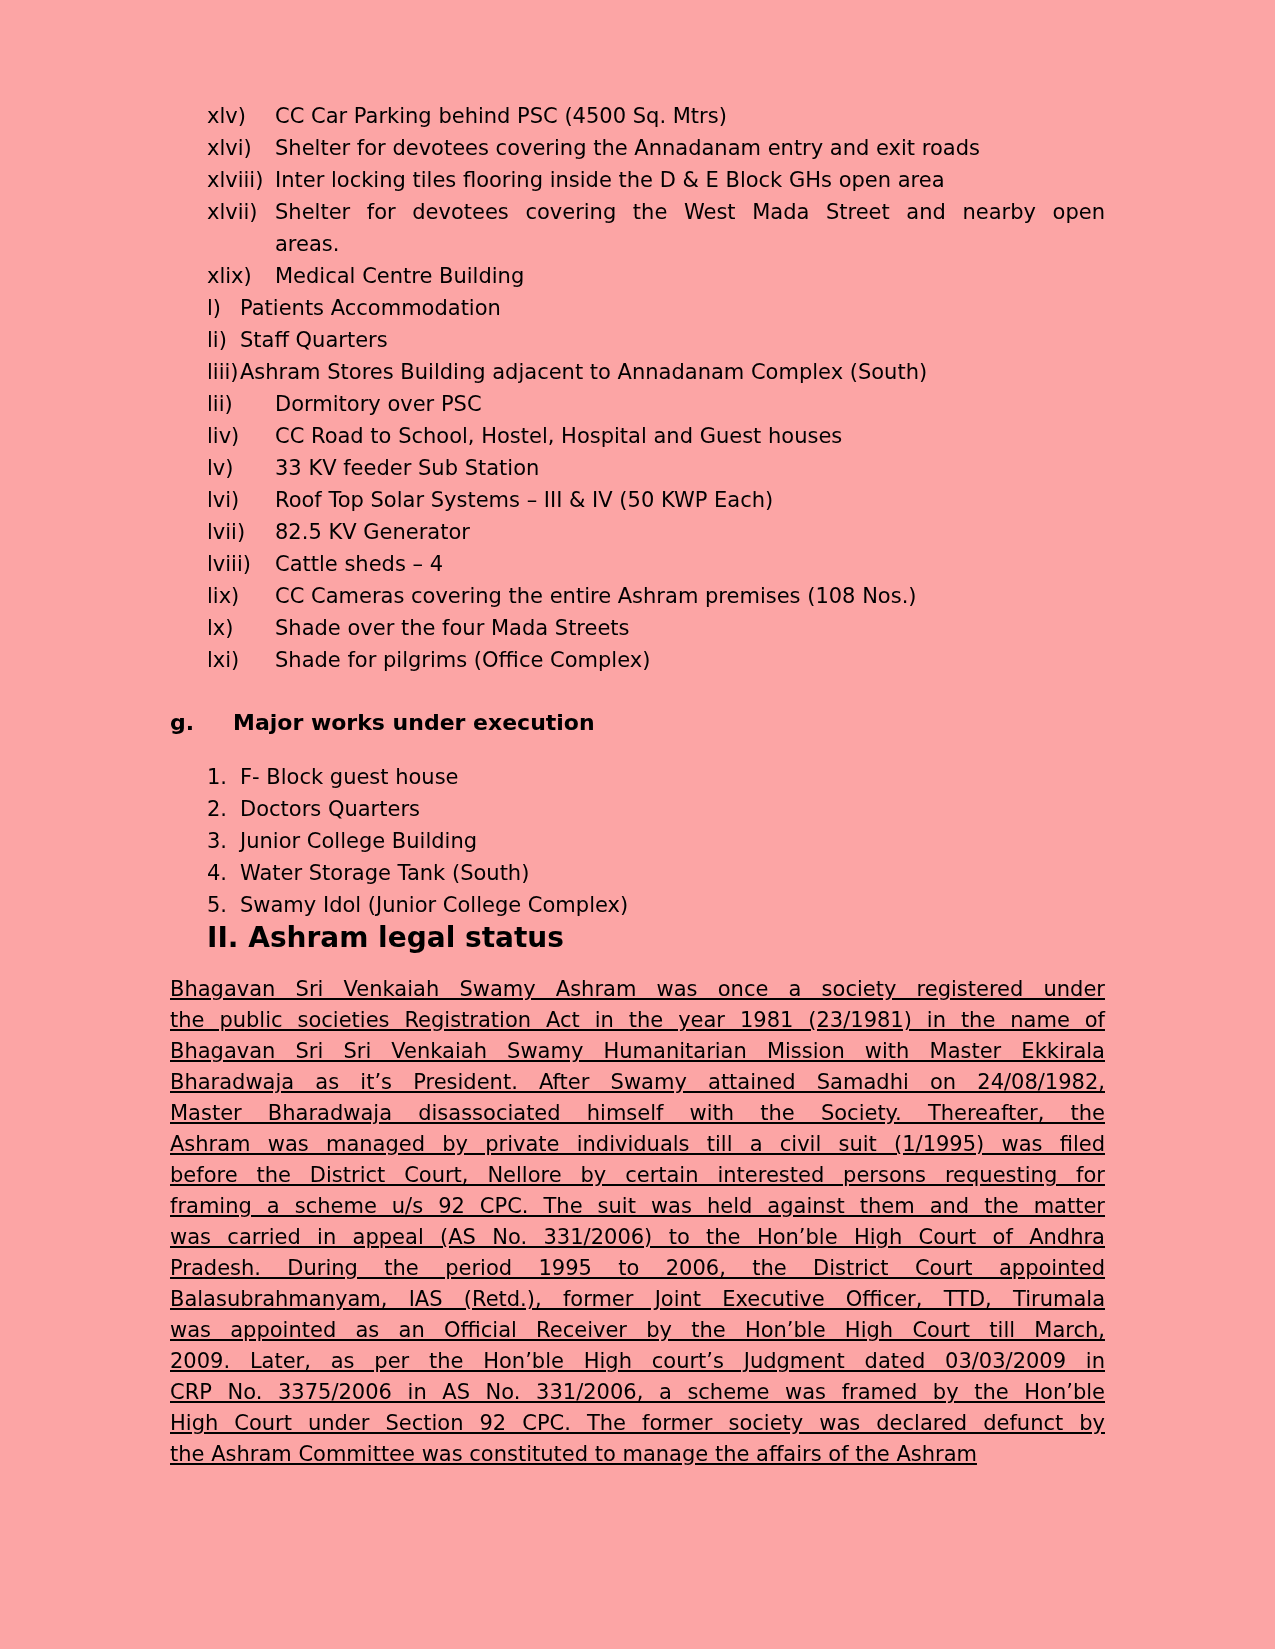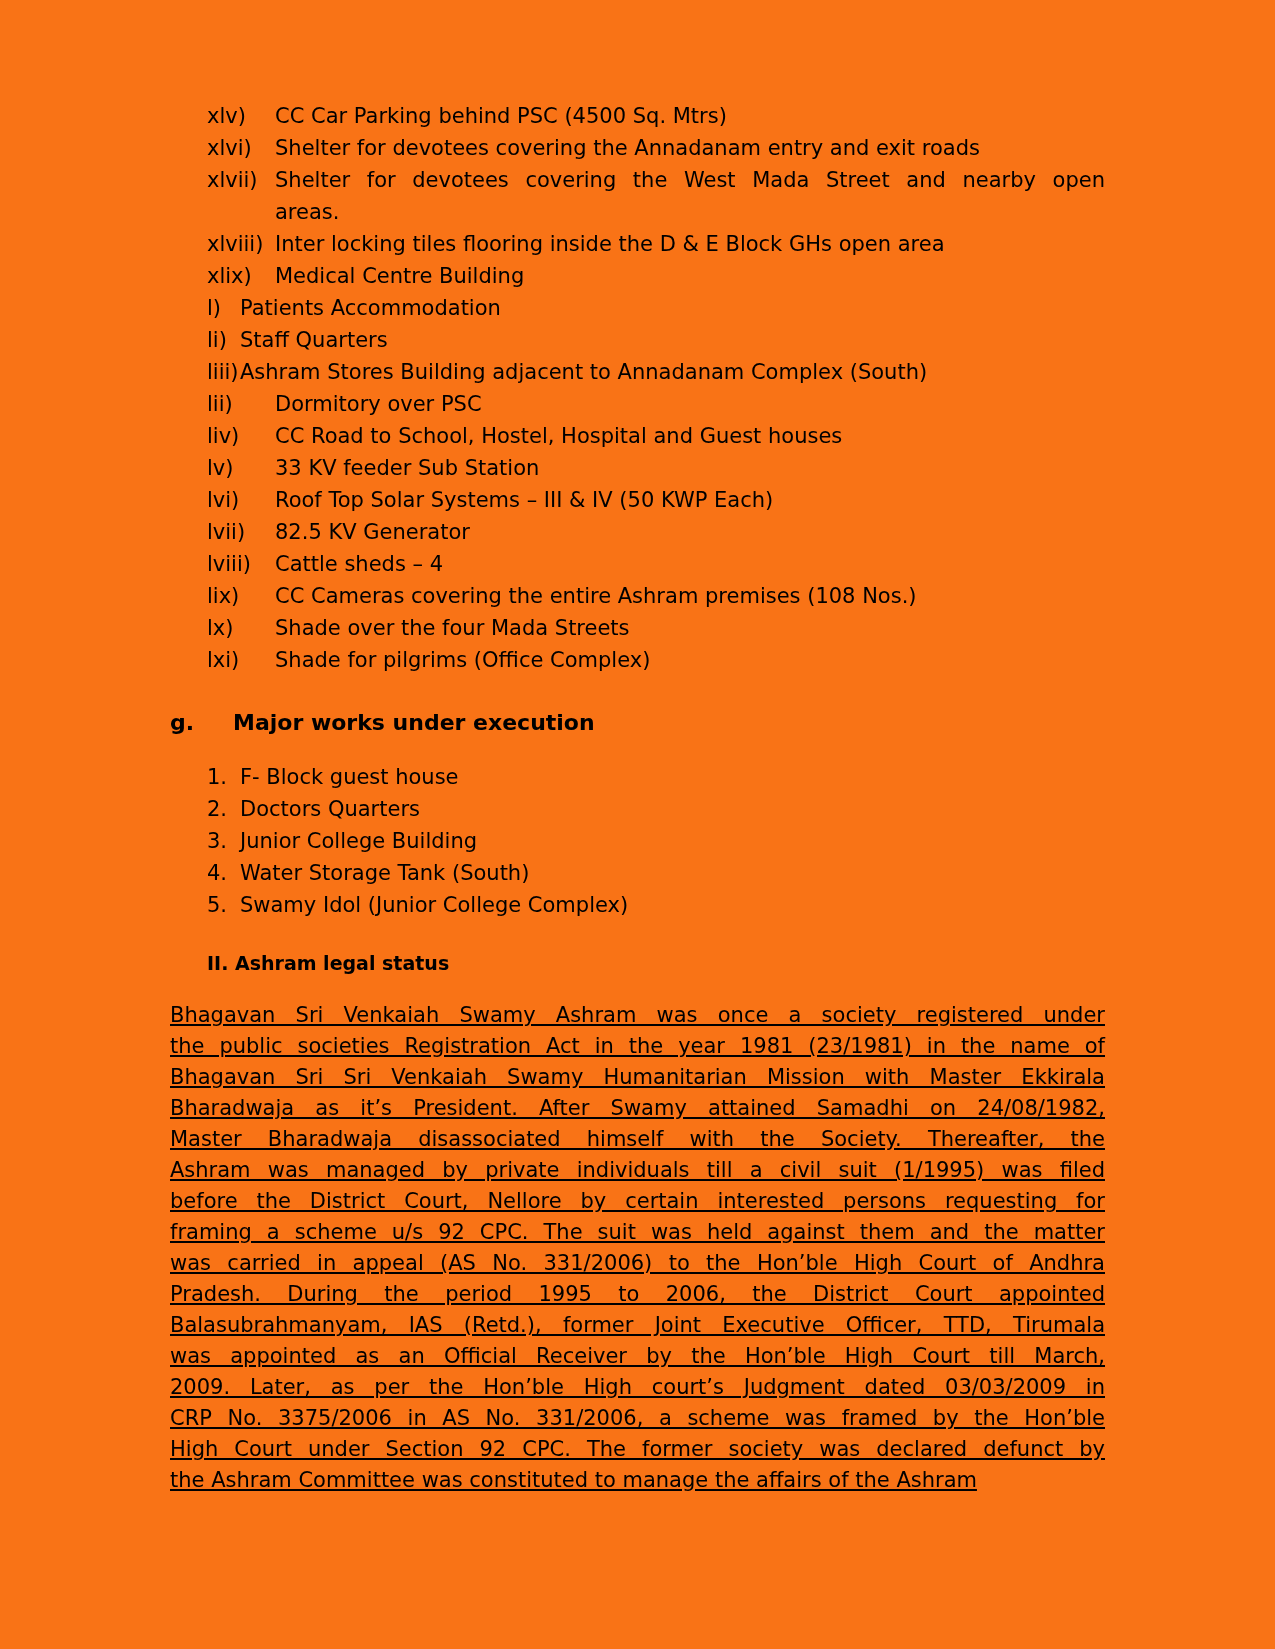--- a/index.html
+++ b/index.html
@@ -1,21 +1,21 @@
 <!DOCTYPE html>
 <html><head>
 <meta charset="utf-8">
 <style>
   html, body { margin: 0; padding: 0; background: #ffffff; }
   .page {
     width: 1275px;
     height: 1649px;
     box-sizing: border-box;
     padding: 100px 170px 0 170px;
-    background: #f97316;
+    background: #fca5a5;
     color: #000000;
     font-family: "DejaVu Sans", "Liberation Sans", sans-serif;
     font-size: 21px;
     overflow: hidden;
   }
 
   
   .roman-list { margin-left: 37px; }
   .roman-item { display: flex; line-height: 32px; }
   .item-label { width: 68px; flex: none; }
@@ -31,21 +31,21 @@
   .heading-g { display: flex; margin-top: 30px; font-weight: bold; font-size: 22px; line-height: 33px; }
   .g-label { width: 63px; flex: none; }
 
   
   .numbered-list { margin-left: 37px; margin-top: 22px; }
   .num-item { display: flex; line-height: 32px; }
   .num-label { width: 33px; flex: none; }
   .num-text { flex: 1; }
 
   
-  .heading-ii { margin-left: 37px; margin-top: 26px; font-weight: bold; font-size: 19px; line-height: 33px; }
+  .heading-ii { margin-left: 37px; font-weight: bold; font-size: 28px; line-height: 33px; }
 
   
   .paragraph { margin-top: 20px; text-decoration: underline; }
   .para-line { line-height: 31px; text-align: justify; text-align-last: justify; }
   .para-line:last-child { text-align-last: left; }
 </style>
 </head>
 <body>
 
 <div class="page">
@@ -62,34 +62,34 @@
 
       <div class="roman-item">
         <div class="item-label">xlvi)</div>
         <div class="item-text">
 
             <div class="item-line">Shelter for devotees covering the Annadanam entry and exit roads</div>
           </div>
       </div>
 
       <div class="roman-item">
+        <div class="item-label">xlviii)</div>
+        <div class="item-text">
+
+            <div class="item-line">Inter locking tiles flooring inside the D &amp; E Block GHs open area</div>
+          </div>
+      </div>
+
+      <div class="roman-item">
         <div class="item-label">xlvii)</div>
         <div class="item-text">
 
             <div class="item-line">Shelter for devotees covering the West Mada Street and nearby open</div>
 
             <div class="item-line">areas.</div>
-          </div>
-      </div>
-
-      <div class="roman-item">
-        <div class="item-label">xlviii)</div>
-        <div class="item-text">
-
-            <div class="item-line">Inter locking tiles flooring inside the D &amp; E Block GHs open area</div>
           </div>
       </div>
 
       <div class="roman-item">
         <div class="item-label">xlix)</div>
         <div class="item-text">
 
             <div class="item-line">Medical Centre Building</div>
           </div>
       </div>

